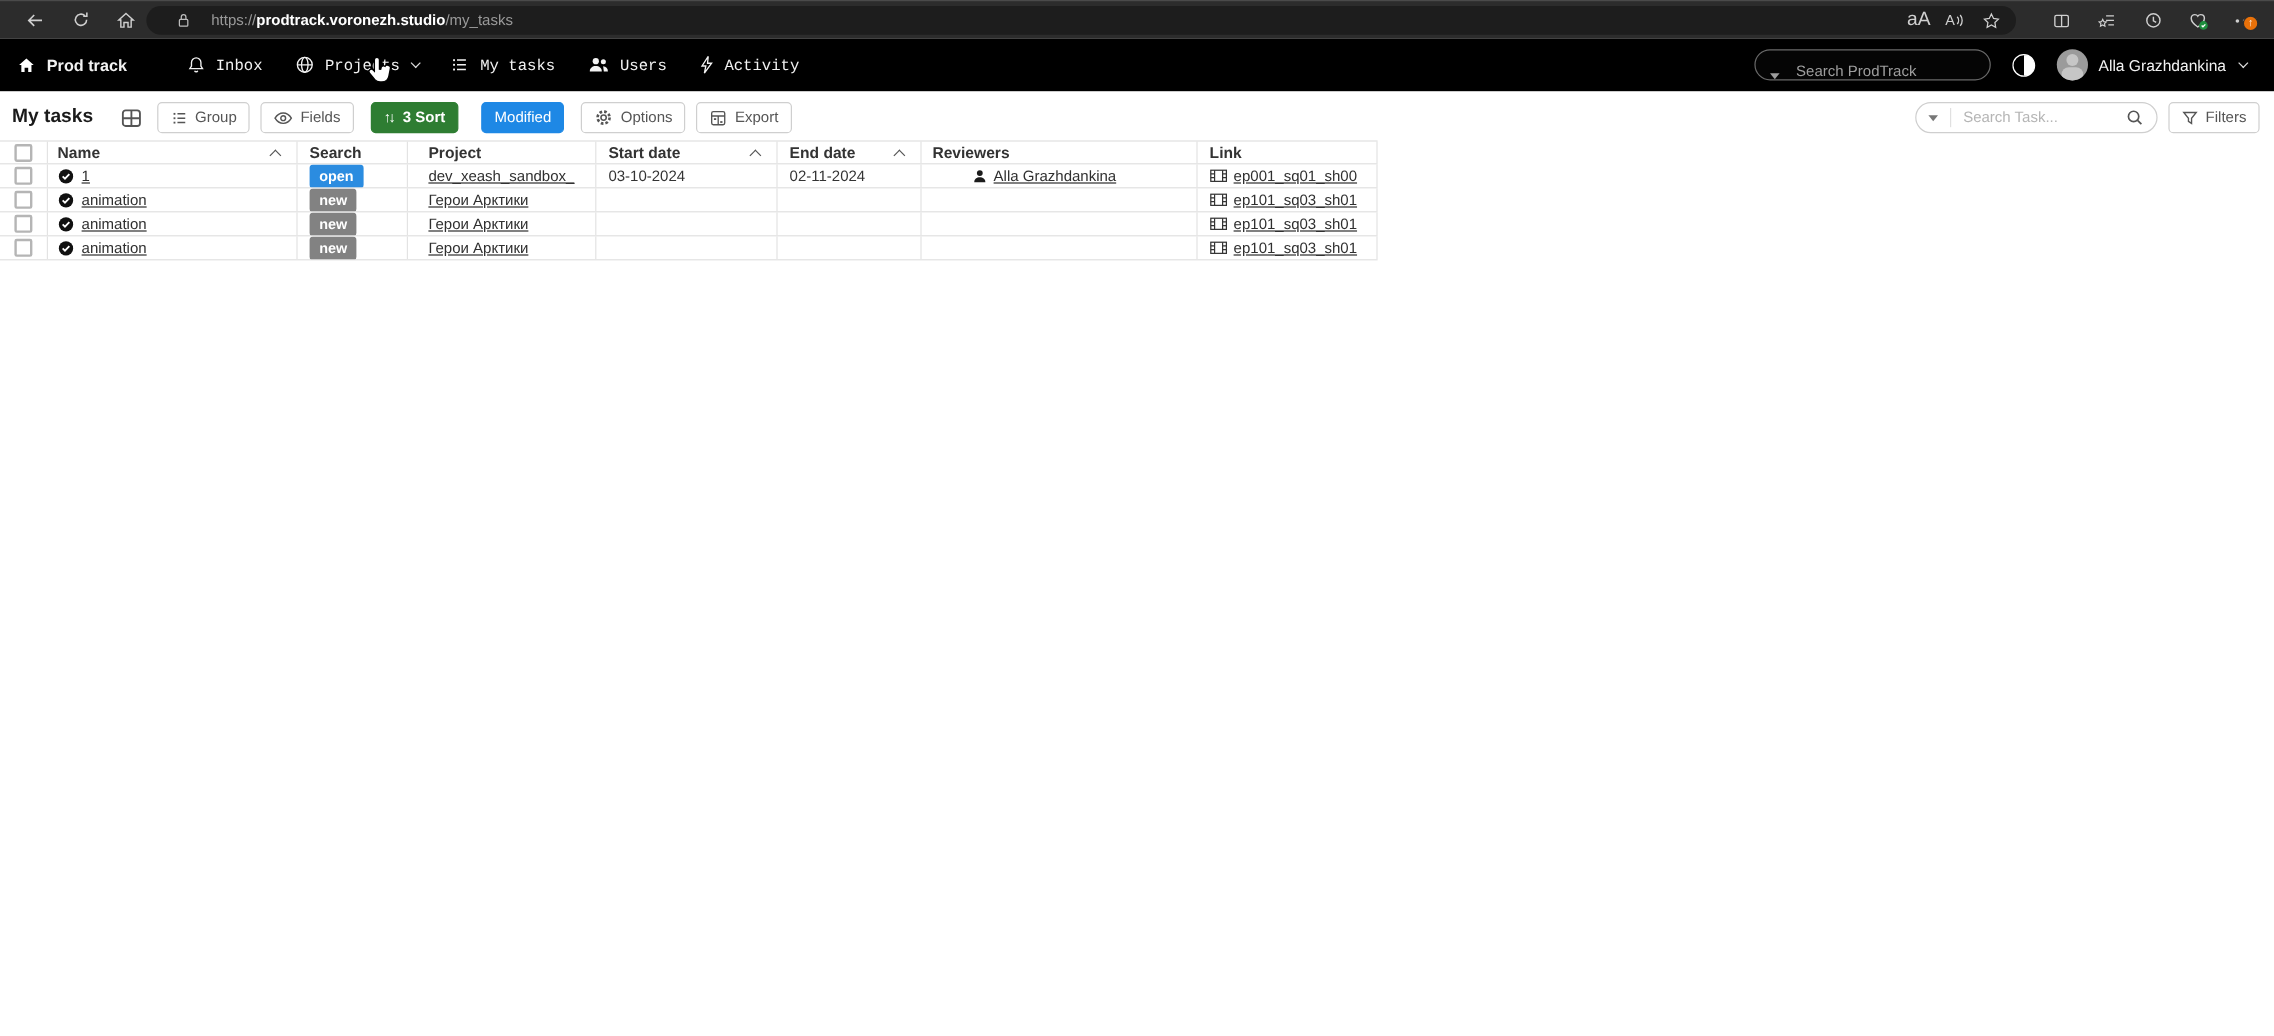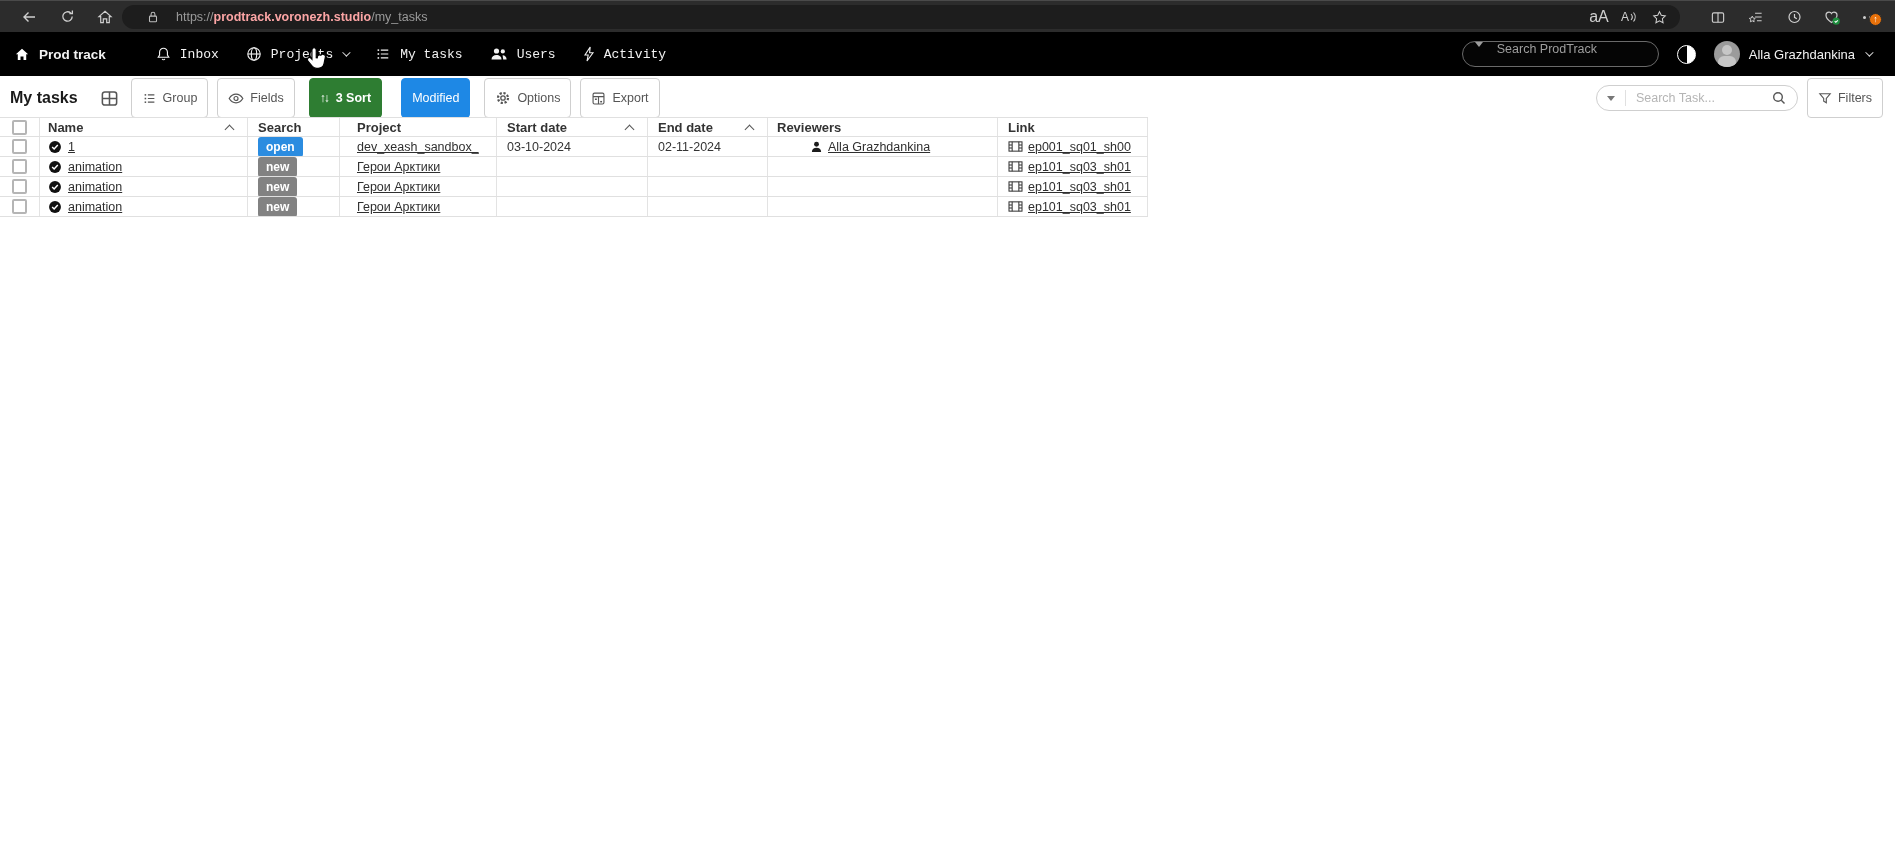--- a/index.html
+++ b/index.html
@@ -8,21 +8,21 @@
 
   
   .browser-bar { position:absolute; left:0; top:0; width:1895px; height:32px;
     background:#2c2c2c; border-top:1px solid #4a4a4a; display:flex; align-items:center; }
   .b-icon { width:30px; height:26px; display:flex; align-items:center; justify-content:center;
     color:#cfcfcf; flex:0 0 auto; border-radius:4px; }
   .b-icon svg { display:block; }
   .addr-pill { position:absolute; left:122px; top:4px; width:1558px; height:24px;
     background:#1d1d1d; border-radius:12px; display:flex; align-items:center; color:#bdbdbd; }
   .addr-url { font-size:12.5px; color:#9a9a9a; white-space:nowrap; margin-left:8px; }
-  .addr-url b { color:#fca5a5; font-weight:bold; }
+  .addr-url b { color:#ffffff; font-weight:bold; }
   .addr-right { margin-left:auto; display:flex; align-items:center; margin-right:6px; }
   .chrome-right { position:absolute; right:4px; top:3px; display:flex; align-items:center; }
   .translate-glyph { font-size:16px; color:#cfcfcf; letter-spacing:0; }
   .readaloud { position:relative; font-size:12px; color:#cfcfcf; }
   .dots { display:flex; gap:2.5px; align-items:center; position:relative; }
   .dots i { width:3px; height:3px; border-radius:50%; background:#cfcfcf; }
   .update-badge { position:absolute; right:-5px; bottom:-7px; width:13px; height:13px;
     border-radius:50%; background:#e8710a; color:#fff; font-size:9px; font-weight:bold;
     display:flex; align-items:center; justify-content:center; border:1px solid #2c2c2c; }
 
@@ -30,40 +30,40 @@
   .app-nav { position:absolute; left:0; top:32px; width:1895px; height:44px; background:#000;
     display:flex; align-items:center; color:#f2f2f2; padding:0 24px 0 14px; }
   .brand { display:flex; align-items:center; gap:9px; font-weight:bold; font-size:13.5px;
     margin-right:50px; }
   .nav-item { display:flex; align-items:center; gap:9px; font-size:13px; color:#f2f2f2;
     margin-right:27px; cursor:default;font-family:Liberation Mono, monospace; }
   .chev { width:6px; height:6px; border-right:1.6px solid #dcdcdc; border-bottom:1.6px solid #dcdcdc;
     transform:rotate(45deg) translateY(-2px); display:inline-block; }
   .nav-right { margin-left:auto; display:flex; align-items:center; }
   .nav-search { width:197px; height:26px; border:1px solid #6a6a6a; border-radius:13px;
-    display:flex; align-items:flex-start; padding:0 10px 0 12px; margin-right:18px; background:#050505; }
+    display:flex; align-items:flex-end; padding:0 10px 0 12px; margin-right:18px; background:#050505; }
   .caret-down { width:0; height:0; border-left:4px solid transparent; border-right:4px solid transparent;
     border-top:5px solid #9e9e9e; display:inline-block; }
   .nav-search input { flex:1; background:transparent; border:none; outline:none; color:#ddd;
     font-size:12.5px; margin-left:14px; font-family:"Liberation Sans",sans-serif; }
   .nav-search input::placeholder { color:#9e9e9e; }
   .contrast { width:19px; height:19px; border:1.5px solid #fff; border-radius:50%;
     background:linear-gradient(90deg, transparent 50%, #fff 50%); margin-right:18px; }
   .avatar { width:26px; height:26px; border-radius:50%; background:#9b9b9b; position:relative;
     overflow:hidden; margin-right:9px; }
   .avatar i { position:absolute; left:8px; top:4px; width:10px; height:10px; border-radius:50%; background:#c6c6c6; }
   .avatar u { position:absolute; left:4px; top:15px; width:18px; height:12px; border-radius:8px; background:#c6c6c6; }
   .user-name { font-size:13px; margin-right:10px; }
 
   
   .toolbar { position:absolute; left:0; top:84px; width:1895px; height:28px; display:flex;
     align-items:center; padding-left:10px; }
   .page-title { font-size:16px; font-weight:bold; color:#1a1a1a; margin-right:22px; }
   .icon-btn { color:#555; margin-right:12px; display:flex; align-items:center; }
-  .tbtn { height:40px; display:flex; align-items:center; gap:6px; padding:0 10px;
+  .tbtn { height:26px; display:flex; align-items:center; gap:6px; padding:0 10px;
     border:1px solid #cfcfcf; border-radius:4px; background:#fff; color:#555; font-size:12.5px;
     margin-right:9px; }
   .tbtn svg { display:block; }
   .tbtn.solid-green { background:#2e7d32; border-color:#2e7d32; color:#fff; font-weight:bold; margin-left:5px; margin-right:14px;}
   .tbtn.solid-blue { background:#1e88e5; border-color:#1e88e5; color:#fff; font-weight:normal; margin-left:5px; margin-right:14px;}
   .sort-glyph { font-size:12px; letter-spacing:-2px; margin-right:2px; }
   .tb-right { margin-left:auto; display:flex; align-items:center; margin-right:12px; }
   .task-search { width:202px; height:26px; border:1px solid #cfcfcf; border-radius:13px;
     display:flex; align-items:center; padding:0 10px; margin-right:9px; }
   .task-search .caret-down { border-top-color:#777; }

